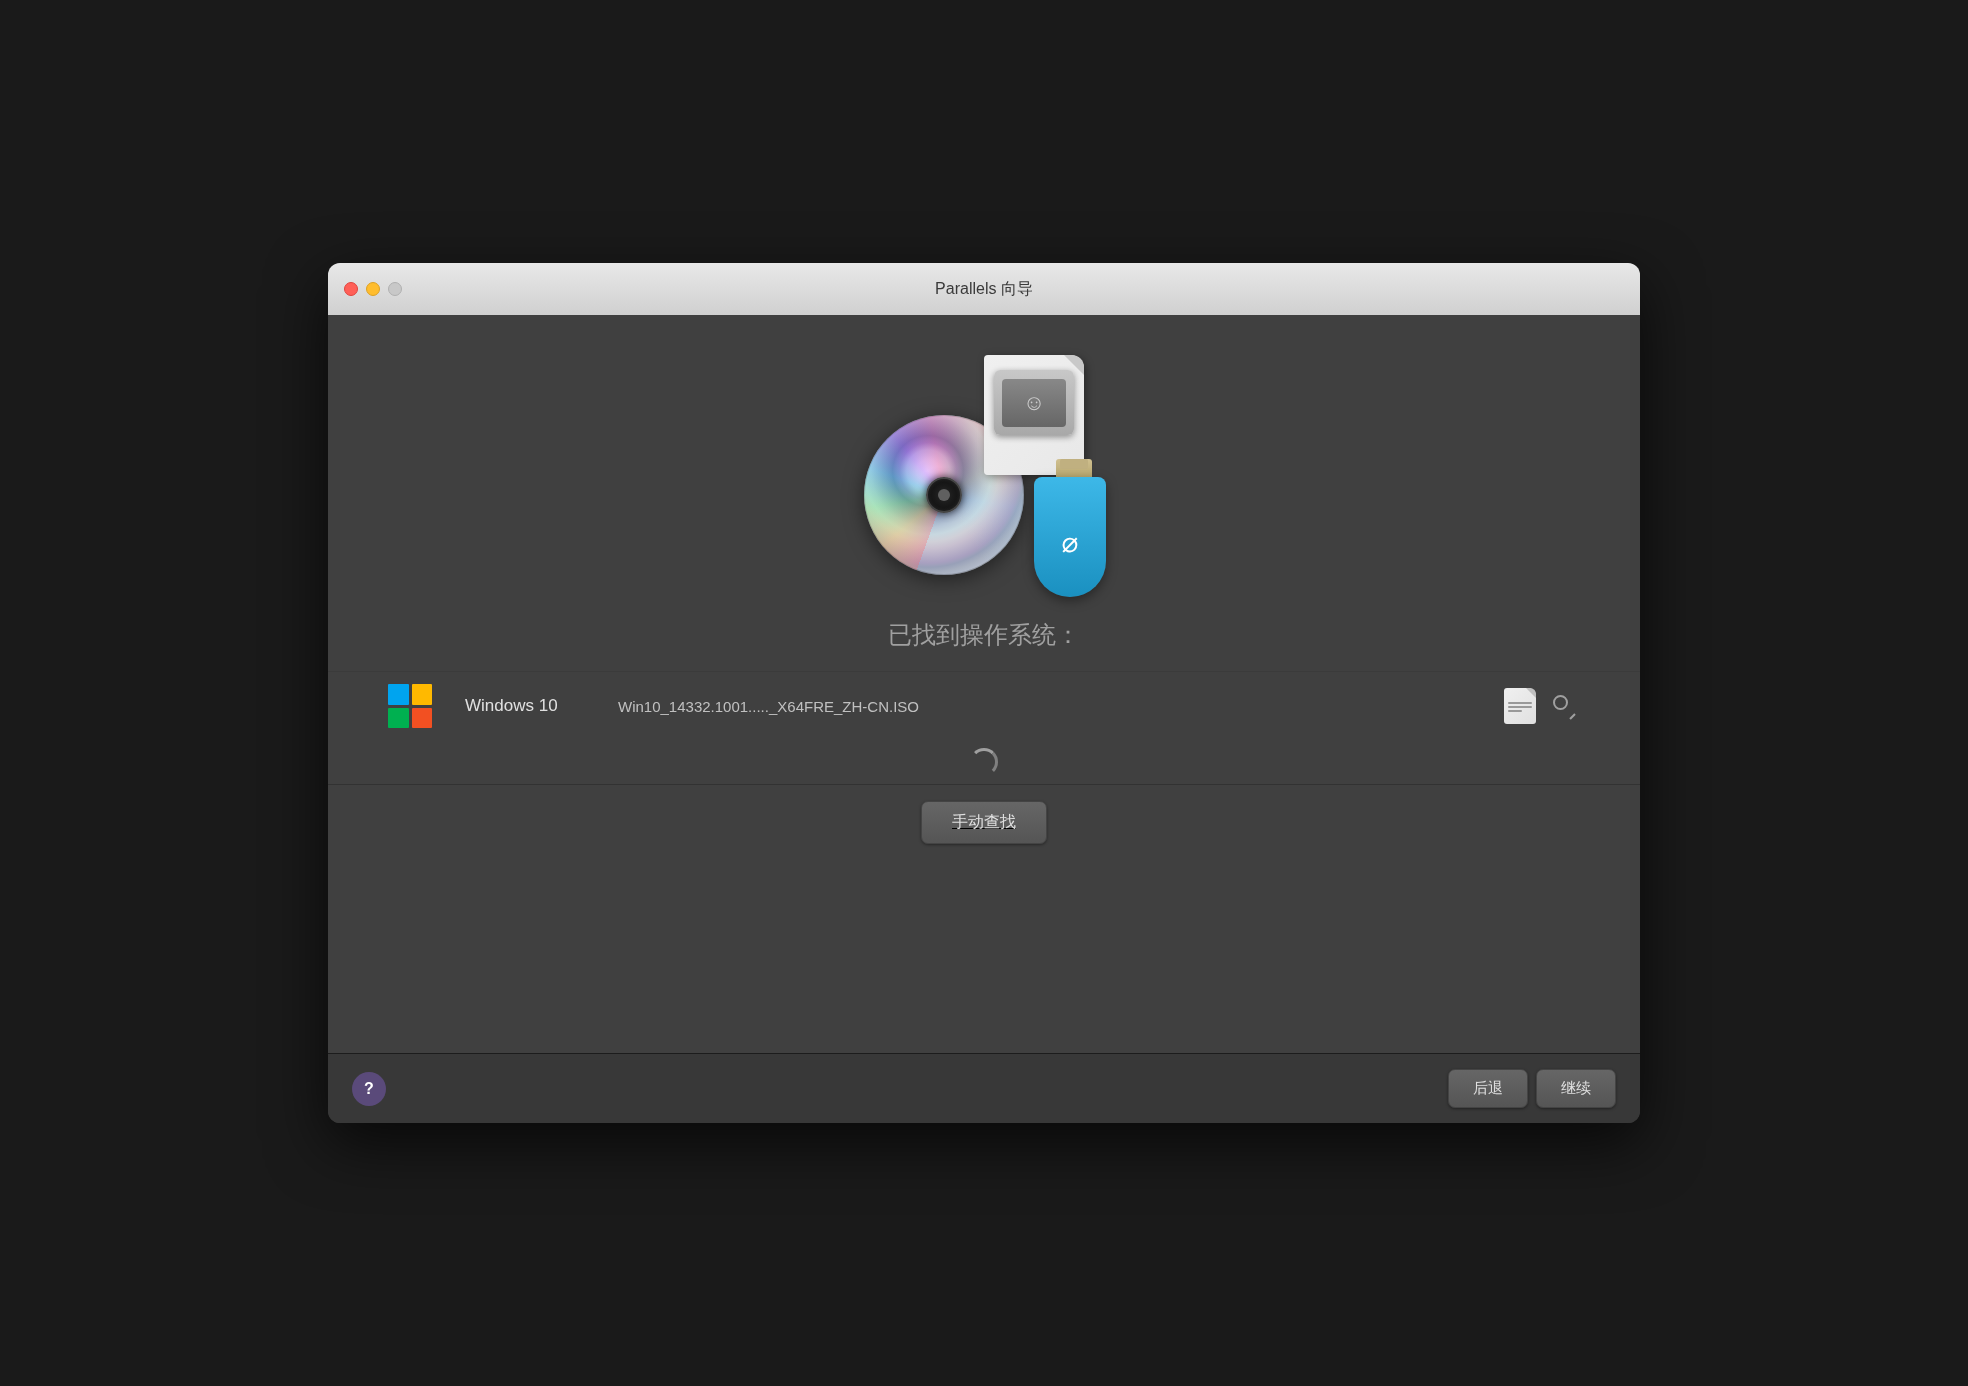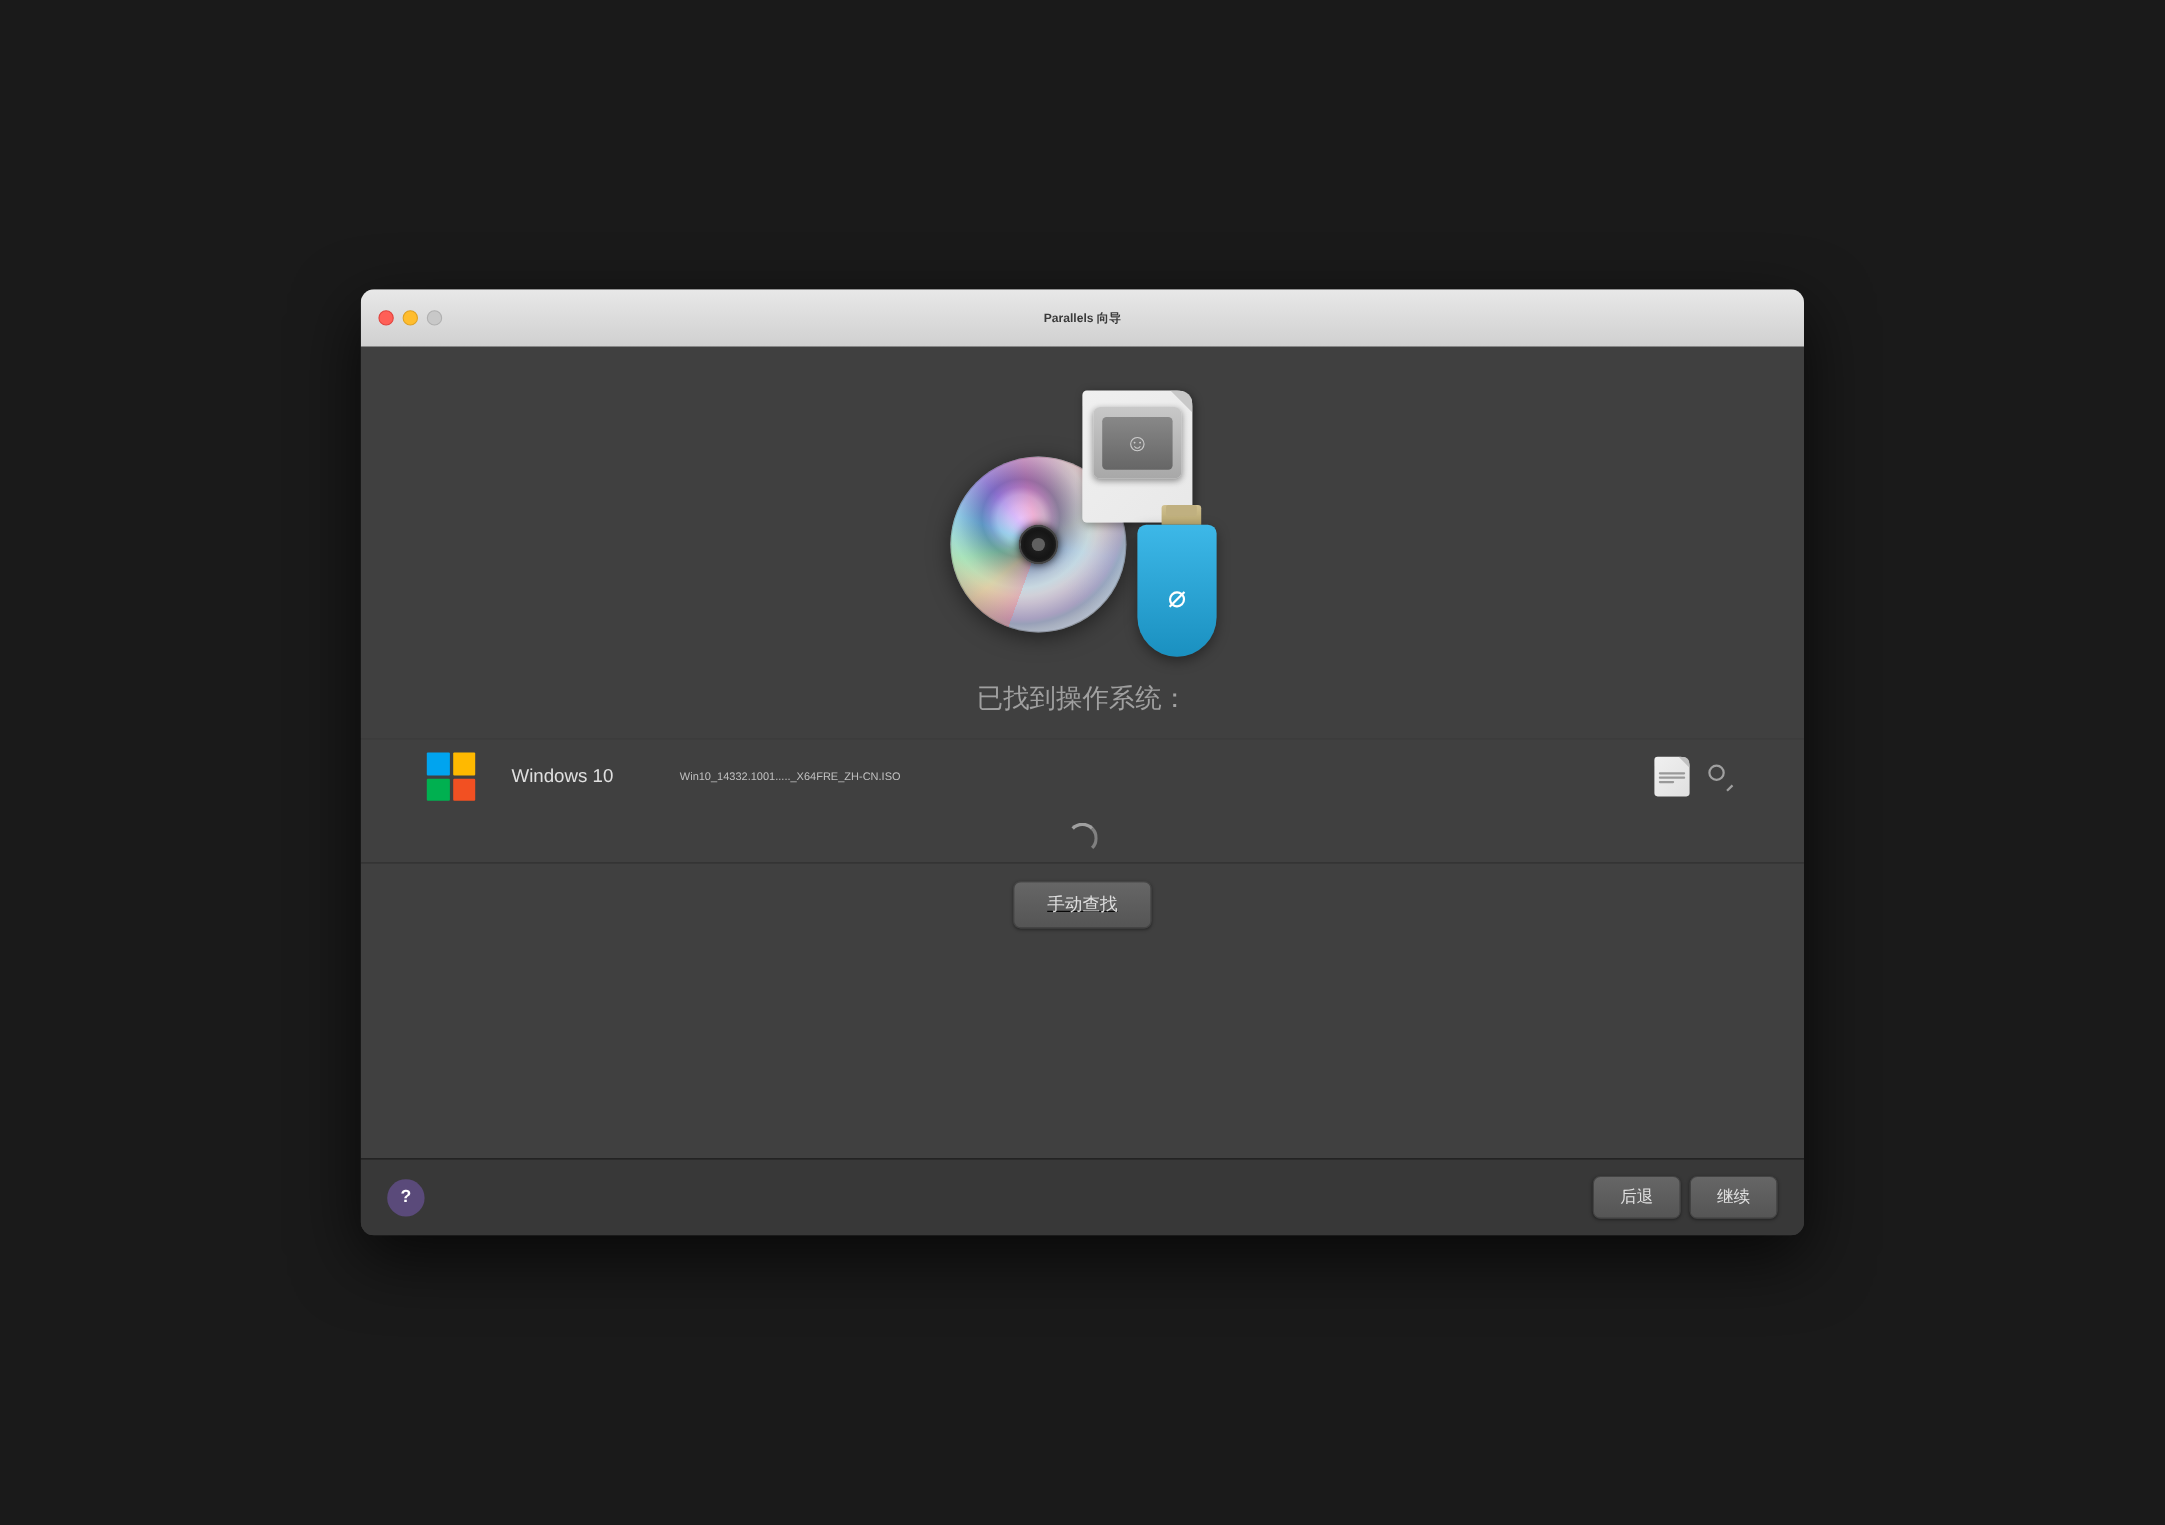--- a/index.html
+++ b/index.html
@@ -50,23 +50,23 @@
 
     .traffic-light.close { background: #ff5f57; border: 1px solid #e0443e; }
     .traffic-light.minimize { background: #ffbd2e; border: 1px solid #dea123; }
     .traffic-light.maximize { background: #28c940; border: 1px solid #1aab29; }
     .traffic-light.maximize { background: #c8c8c8; border: 1px solid #b0b0b0; }
 
     .titlebar-title {
       position: absolute;
       left: 50%;
       transform: translateX(-50%);
-      font-size: 11px;
+      font-size: 16px;
       color: #3a3a3a;
-      font-weight: 700;
+      font-weight: 400;
     }
 
     
     .content {
       flex: 1;
       background: #404040;
       display: flex;
       flex-direction: column;
       align-items: center;
       padding: 20px 0 0 0;
@@ -338,21 +338,21 @@
 
     .os-name {
       color: #e0e0e0;
       font-size: 17px;
       min-width: 120px;
       margin-right: 16px;
     }
 
     .os-file {
       color: #c0c0c0;
-      font-size: 10px;
+      font-size: 15px;
       flex: 1;
     }
 
     .os-actions {
       display: flex;
       align-items: center;
       gap: 12px;
       margin-left: auto;
     }
 

